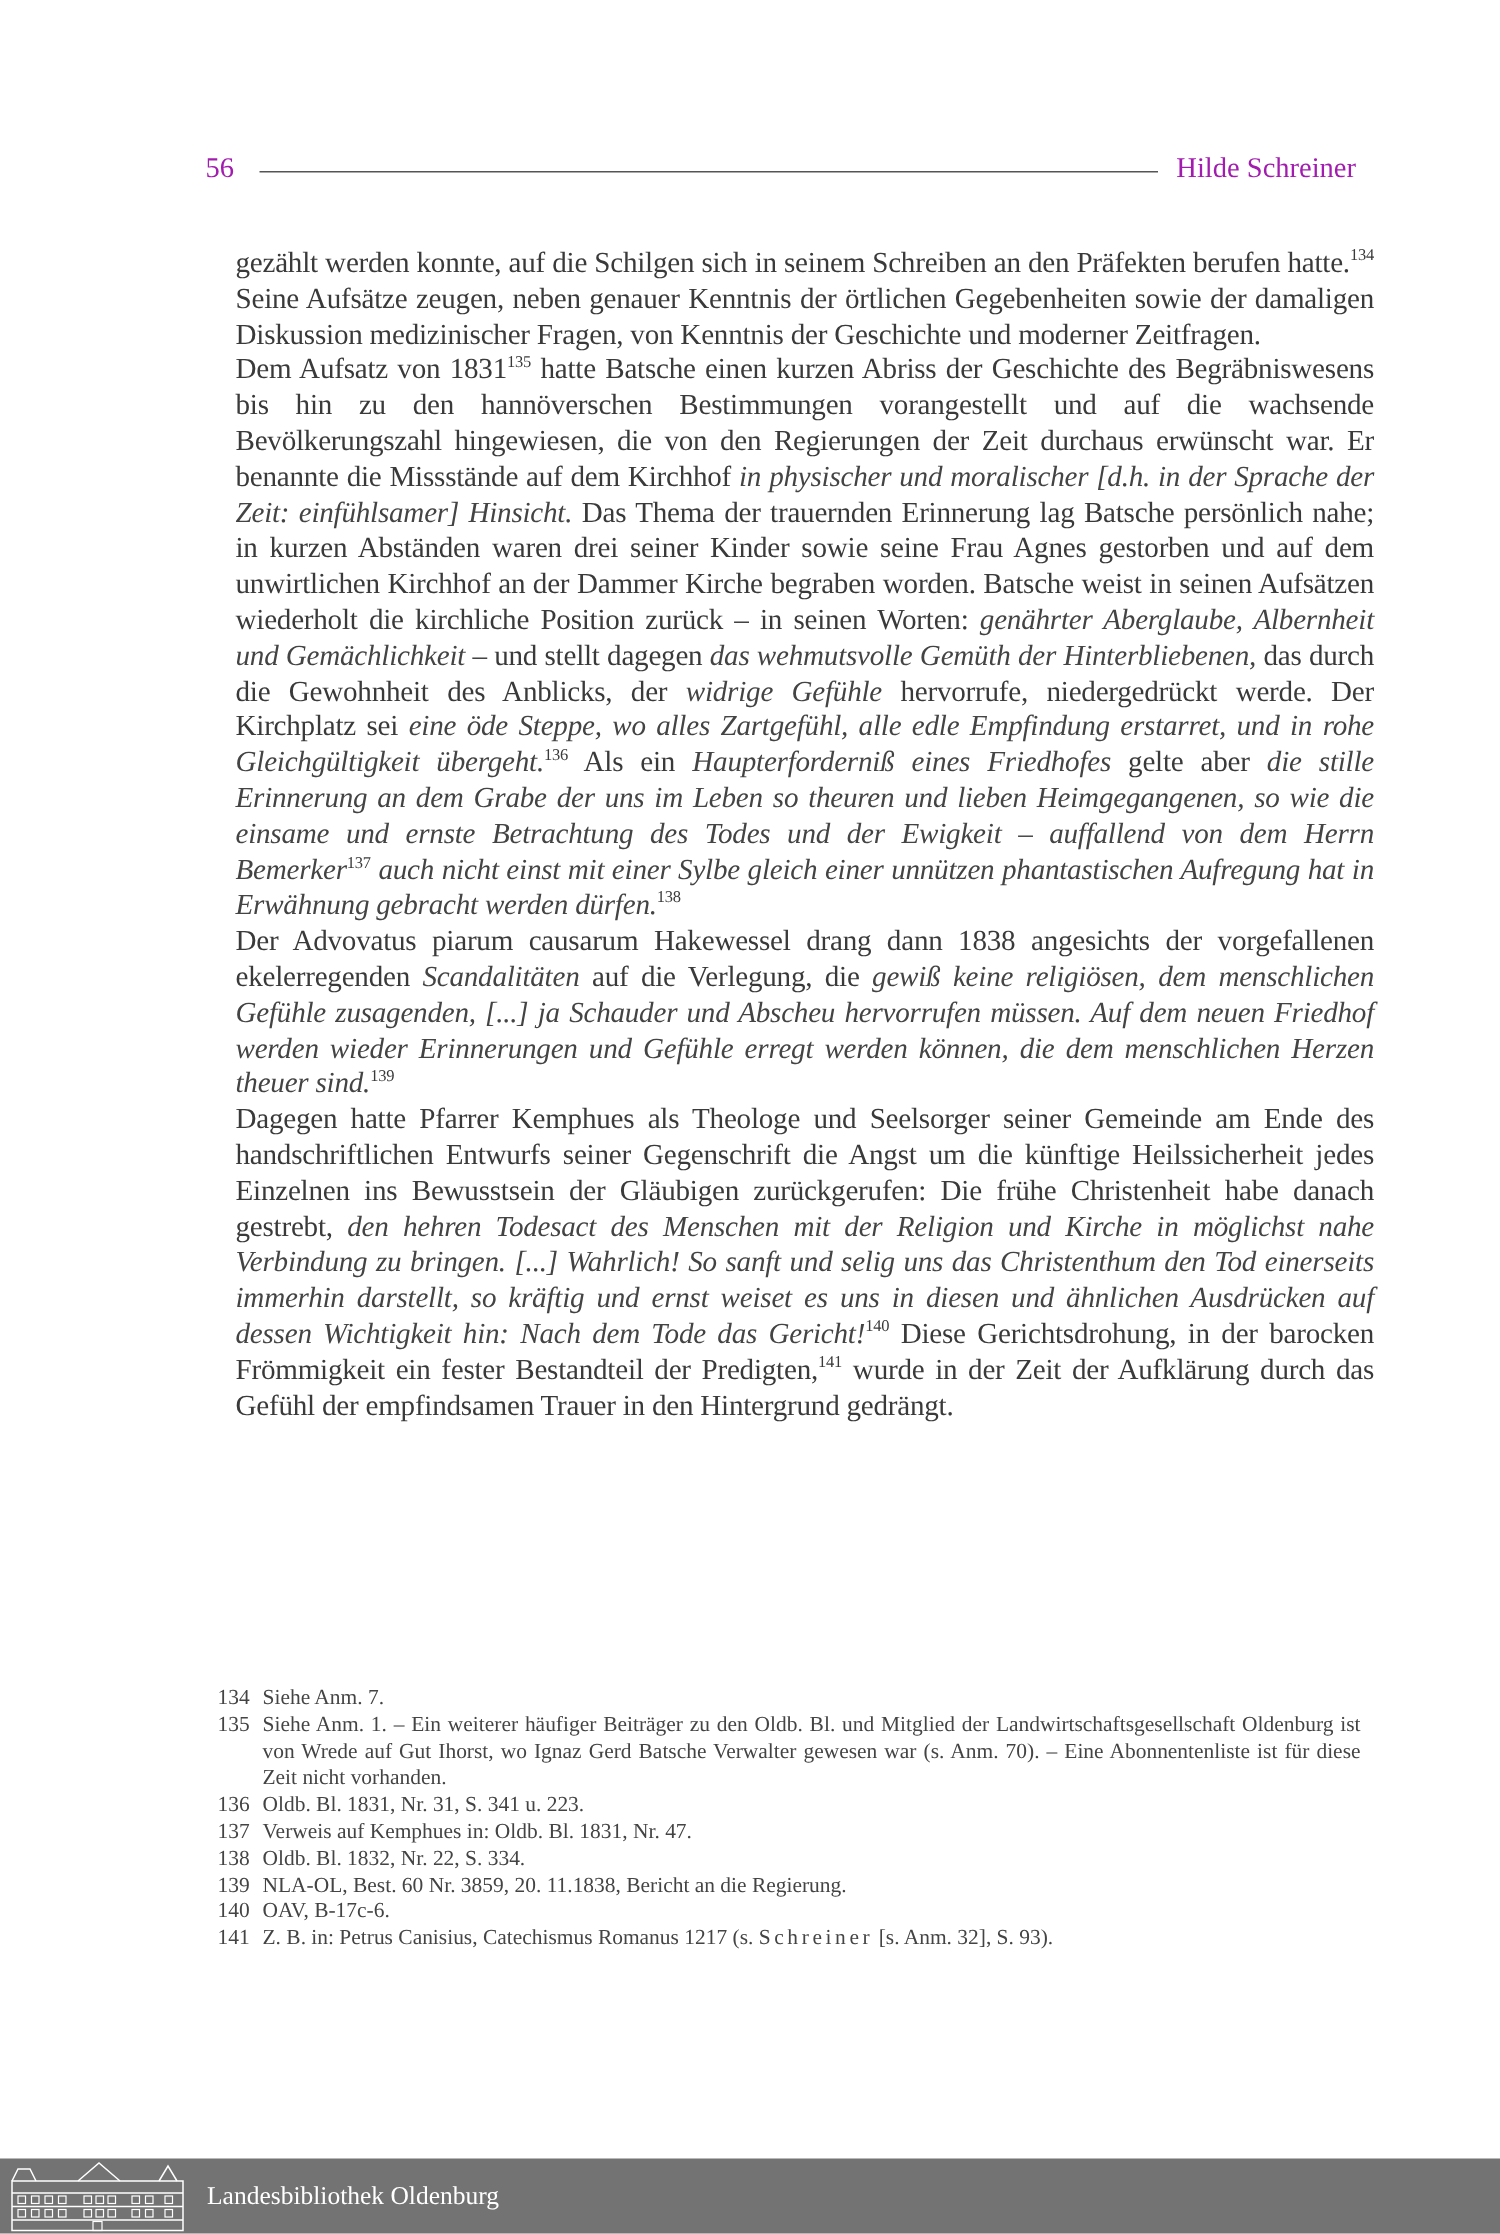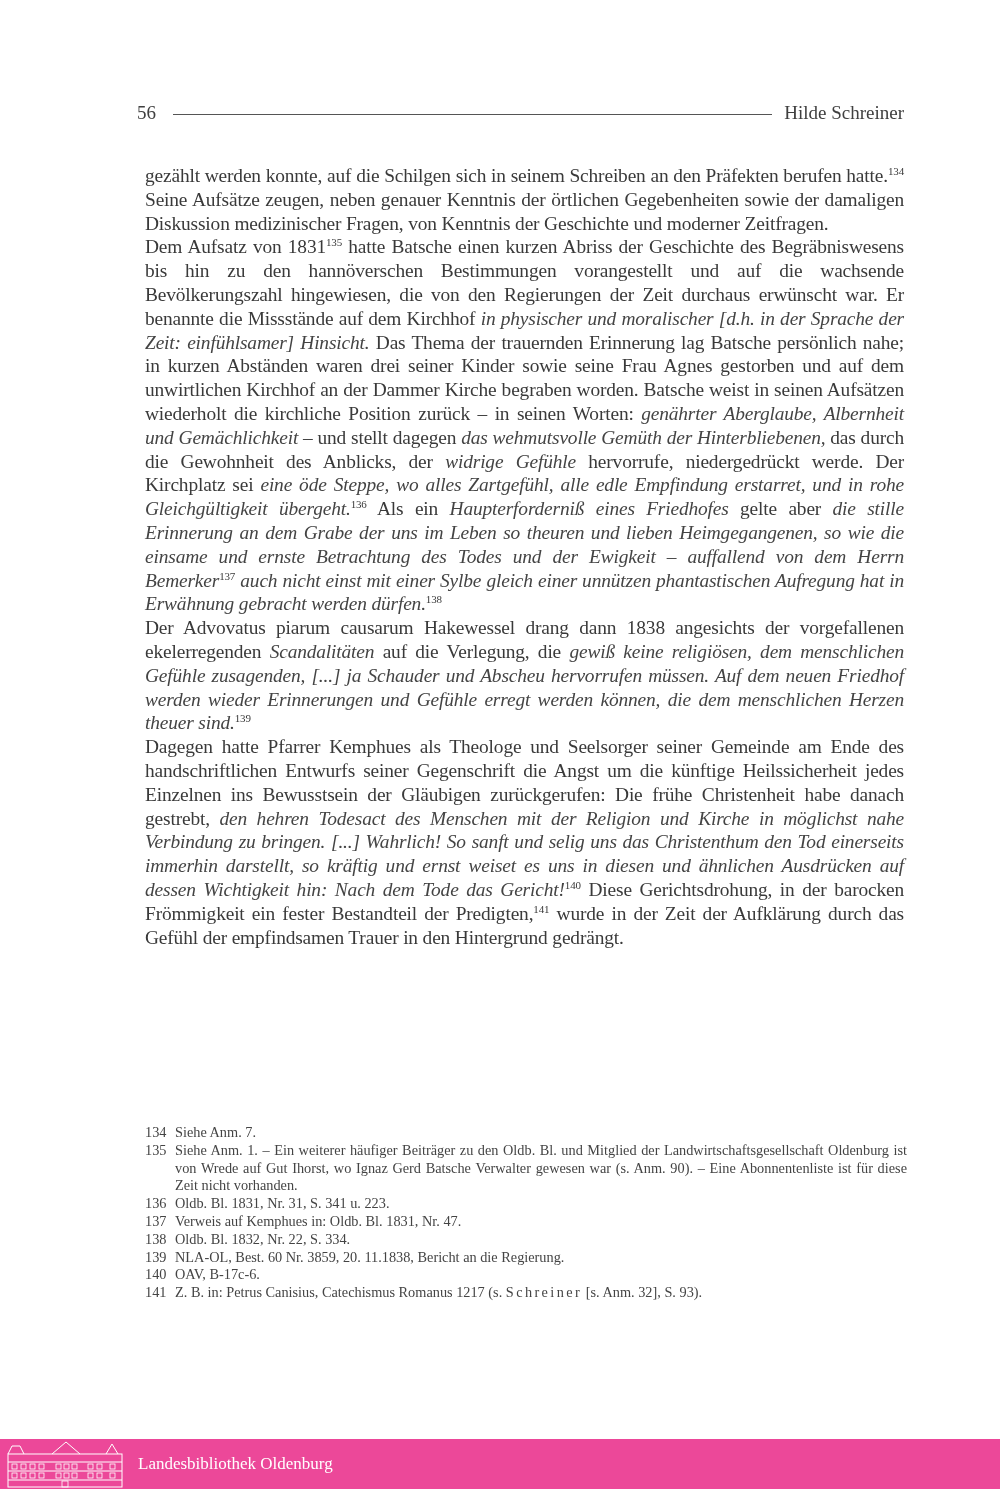--- a/index.html
+++ b/index.html
@@ -4,47 +4,47 @@
 <style>
   html, body { margin: 0; padding: 0; }
   body {
     width: 1000px; height: 1489px; position: relative; overflow: hidden;
     background: #ffffff; color: #3a3a3a;
     font-family: "Liberation Serif", "DejaVu Serif", serif;
   }
   .header {
     position: absolute; left: 137px; top: 100px; width: 767px; height: 26px;
     display: flex; align-items: center;
-    font-size: 19px; color: #404040;
+    font-size: 19px; color: #a21caf;
   }
   .header .pageno { width: 30px; }
   .header .rule { flex: 1; height: 1px; background: #555; margin: 2px 12px 0 6px; }
   .header .author { white-space: nowrap; }
 
   .body-text {
-    position: absolute; left: 145px; top: 164px; width: 759px;
+    position: absolute; left: 157px; top: 164px; width: 759px;
     font-size: 19.4px; line-height: 23.8px; text-align: justify;
     hyphens: manual; letter-spacing: -0.15px;
   }
   .body-text p { margin: 0; }
   .body-text i { font-style: italic; color: #444; }
   sup { font-size: 11px; line-height: 0; vertical-align: super; }
 
   .footnotes {
     position: absolute; left: 145px; top: 1124px; width: 762px;
     font-size: 14.3px; line-height: 17.8px; color: #444;
   }
   .fn { display: flex; }
   .fn .num { width: 30px; flex: none; }
   .fn .txt { flex: 1; text-align: justify; }
   .spaced { letter-spacing: 2.4px; }
 
   .library-bar {
     position: absolute; left: 0; top: 1439px; width: 1000px; height: 50px;
-    background: #ec4899; display: flex; align-items: center;
+    background: #737373; display: flex; align-items: center;
   }
   .logo { width: 118px; height: 48px; margin-left: 6px; }
   .library-name {
     margin-left: 14px; color: #ffffff; font-size: 17px;
     font-family: "Liberation Serif", serif;
   }
 </style>
 </head>
 <body>
 
@@ -61,21 +61,21 @@
   <p><span>Dagegen hatte Pfarrer Kemphues als Theologe und Seelsorger seiner Gemeinde am Ende des handschriftlichen Entwurfs seiner Gegenschrift die Angst um die künftige Heilssicherheit jedes Einzelnen ins Bewusstsein der Gläubigen zurückgerufen: Die frühe Christenheit habe danach gestrebt, </span><i>den hehren Todesact des Menschen mit der Re­ligion und Kirche in möglichst nahe Verbindung zu bringen. [...] Wahrlich! So sanft und se­lig uns das Christenthum den Tod einerseits immerhin darstellt, so kräftig und ernst weiset es uns in diesen und ähnlichen Ausdrücken auf dessen Wichtigkeit hin: Nach dem Tode das Ge­richt!</i><sup>140</sup><span> Diese Gerichtsdrohung, in der barocken Frömmigkeit ein fester Bestandteil der Predigten,</span><sup>141</sup><span> wurde in der Zeit der Aufklärung durch das Gefühl der empfindsa­men Trauer in den Hintergrund gedrängt.</span></p>
 </div>
 
 <div class="footnotes">
   <div class="fn">
       <span class="num">134</span>
       <span class="txt">Siehe Anm. 7.</span>
     </div>
   <div class="fn">
       <span class="num">135</span>
-      <span class="txt">Siehe Anm. 1. – Ein weiterer häufiger Beiträger zu den Oldb. Bl. und Mitglied der Landwirtschaftsge­sellschaft Oldenburg ist von Wrede auf Gut Ihorst, wo Ignaz Gerd Batsche Verwalter gewesen war (s. Anm. 90). – Eine Abonnentenliste ist für diese Zeit nicht vorhanden.</span>
+      <span class="txt">Siehe Anm. 1. – Ein weiterer häufiger Beiträger zu den Oldb. Bl. und Mitglied der Landwirtschaftsge­sellschaft Oldenburg ist von Wrede auf Gut Ihorst, wo Ignaz Gerd Batsche Verwalter gewesen war (s. Anm. 70). – Eine Abonnentenliste ist für diese Zeit nicht vorhanden.</span>
     </div>
   <div class="fn">
       <span class="num">136</span>
       <span class="txt">Oldb. Bl. 1831, Nr. 31, S. 341 u. 223.</span>
     </div>
   <div class="fn">
       <span class="num">137</span>
       <span class="txt">Verweis auf Kemphues in: Oldb. Bl. 1831, Nr. 47.</span>
     </div>
   <div class="fn">

